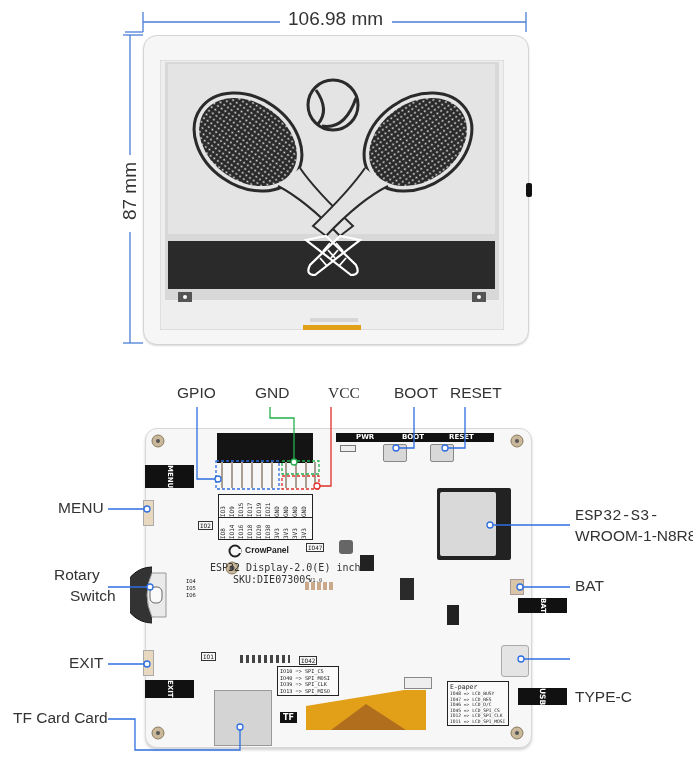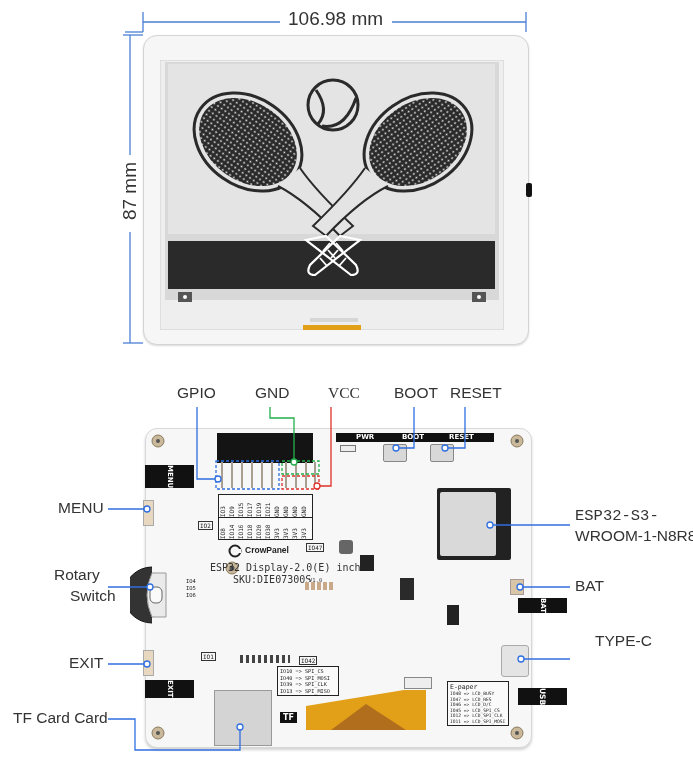--- a/index.html
+++ b/index.html
@@ -272,13 +272,13 @@
 
 <div class="abs callout" style="left:58px;top:499px;">MENU</div>
 <div class="abs callout" style="left:54px;top:534px;margin-top:32px;">Rotary</div>
 <div class="abs callout" style="left:54px;top:587px;margin-left:16px;">Switch</div>
 <div class="abs callout" style="left:69px;top:654px;">EXIT</div>
 <div class="abs callout" style="left:13px;top:709px;">TF Card Card</div>
 
 <div class="abs callout" style="left:575px;top:507px;font-family:Liberation Mono, monospace;">ESP32-S3-</div>
 <div class="abs callout" style="left:575px;top:527px;">WROOM-1-N8R8</div>
 <div class="abs callout" style="left:575px;top:577px;">BAT</div>
-<div class="abs callout" style="left:575px;top:632px;margin-left:20px;">TYPE-C</div>
+<div class="abs callout" style="left:575px;top:688px;">TYPE-C</div>
 
 </body></html>

